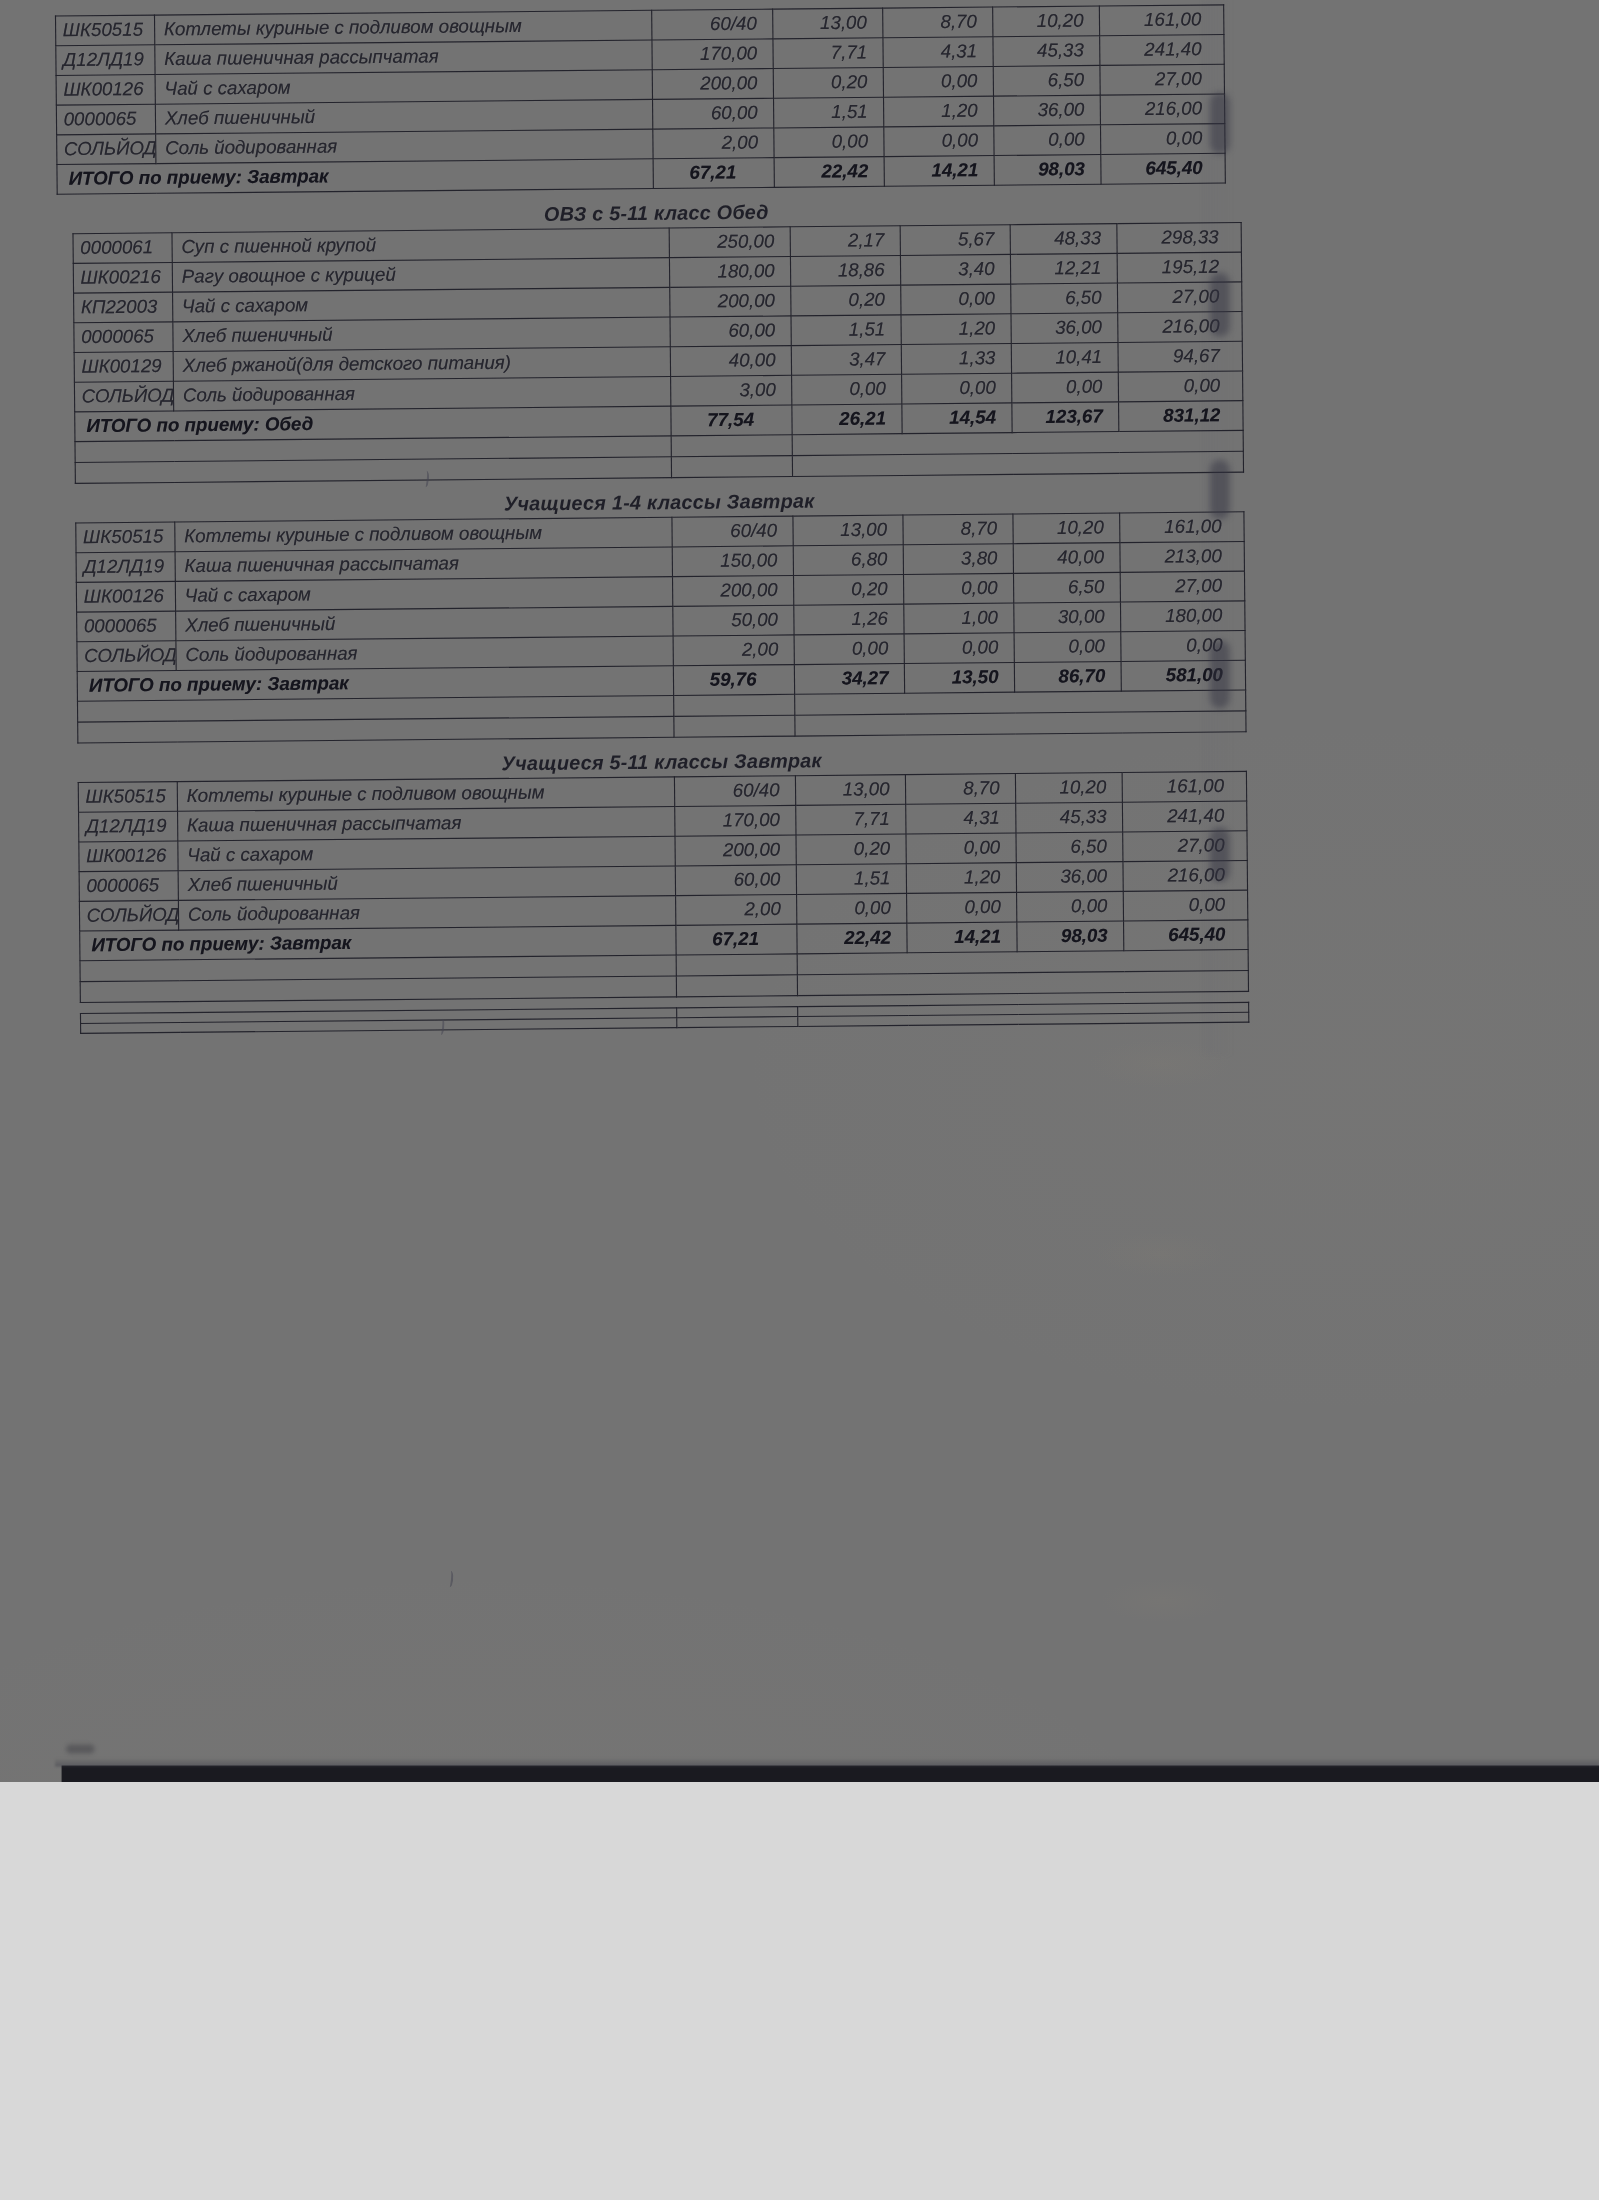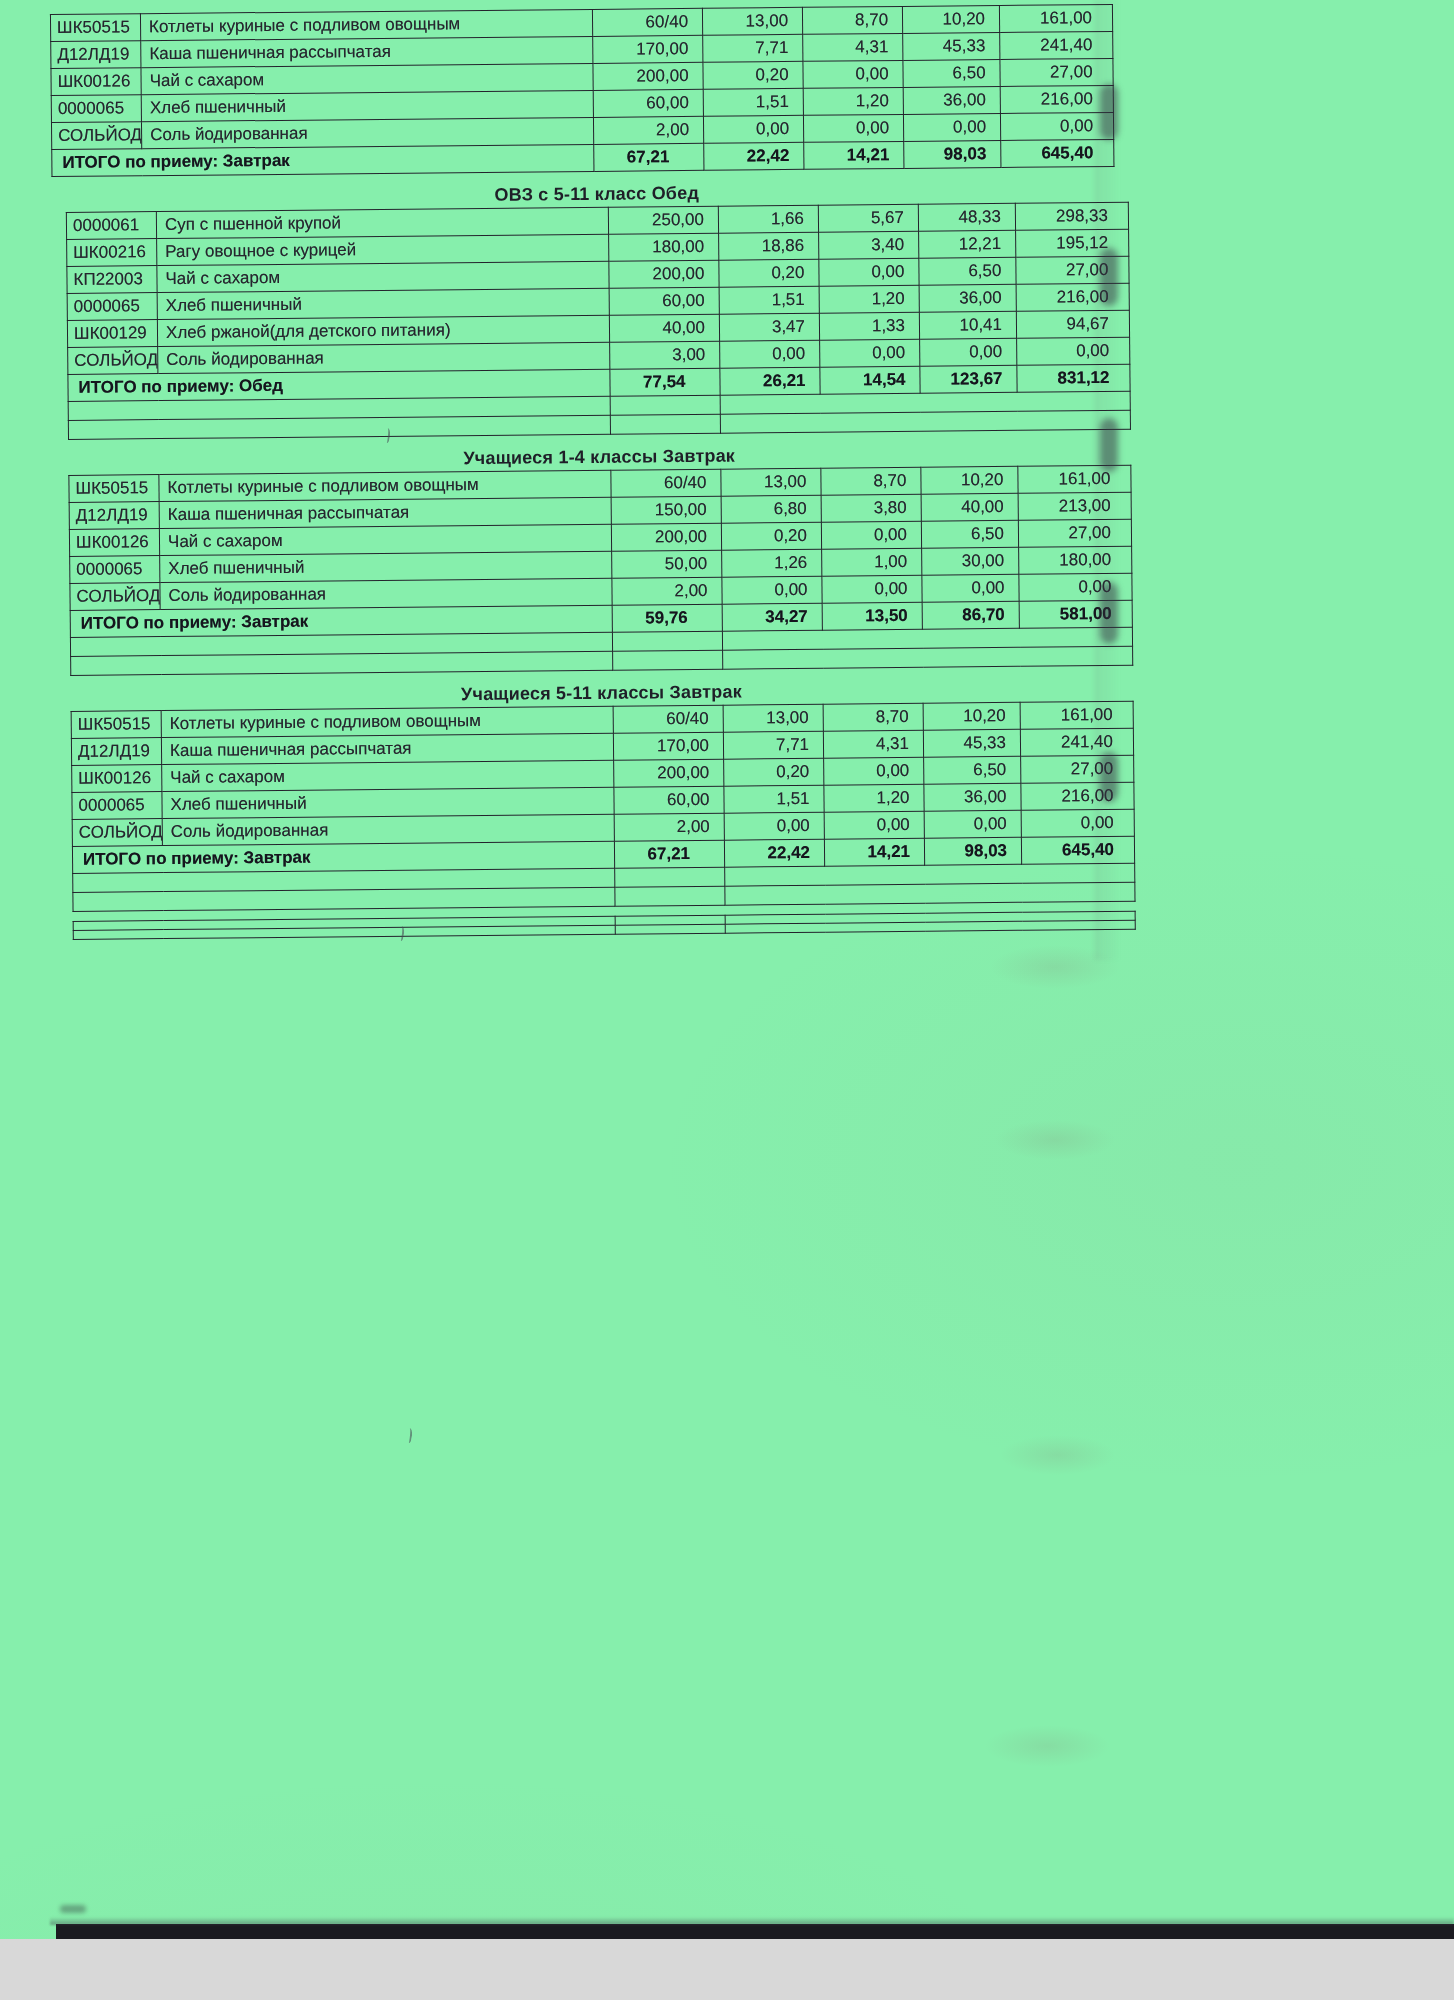--- a/index.html
+++ b/index.html
@@ -1,17 +1,17 @@
 <!DOCTYPE html>
 <html><head>
 <meta charset="utf-8">
 <style>
   html,body{margin:0;padding:0;}
   body{background:#d8d8d8;font-family:"Liberation Sans","DejaVu Sans",sans-serif;}
-  .page{position:relative;width:1454px;height:1939px;margin:0 auto;background:#86efac;overflow:hidden;}
+  .page{position:relative;width:1454px;height:1620px;margin:0 auto;background:#737373;overflow:hidden;font-style:italic;}
   .paper-tint{position:absolute;inset:0;pointer-events:none;background:
     radial-gradient(1200px 600px at 30% 110%, rgba(160,150,135,0.08), transparent 60%),
     radial-gradient(900px 500px at 85% 60%, rgba(150,145,135,0.06), transparent 65%);}
   .scan-rotate{position:absolute;left:0;top:0;width:1220px;transform:rotate(-0.55deg);transform-origin:60px 20px;}
   .content{padding:14px 0 0 50px;color:#26262e;}
   .section.indent{margin-left:14px;}
   .section-header{width:1062px;text-align:center;font-weight:bold;font-size:18px;letter-spacing:.2px;margin:2px 0 2px;color:#1f1f28;}
   .section + .section .section-header{margin-top:12px;}
   table.menu-table{border-collapse:collapse;table-layout:fixed;width:1062px;}
   .menu-table td{border:1.6px solid #23232c;height:26px;padding:0 8px;font-size:17px;white-space:nowrap;overflow:hidden;color:#26262e;text-shadow:0 0 .4px rgba(40,40,55,.55);}
@@ -132,21 +132,21 @@
               <col style="width: 100px;">
               <col style="width: 100px;">
               <col style="width: 97px;">
               <col style="width: 113px;">
             </colgroup>
             <tbody>
               <tr class="data-row">
                 <td class="code">0000061</td>
                 <td class="name">Суп с пшенной крупой</td>
                 <td class="num portion">250,00</td>
-                <td class="num protein">1,66</td>
+                <td class="num protein">2,17</td>
                 <td class="num fat">5,67</td>
                 <td class="num carbs">48,33</td>
                 <td class="num kcal">298,33</td>
               </tr>
               <tr class="data-row">
                 <td class="code">ШК00216</td>
                 <td class="name">Рагу овощное с курицей</td>
                 <td class="num portion">180,00</td>
                 <td class="num protein">18,86</td>
                 <td class="num fat">3,40</td>

